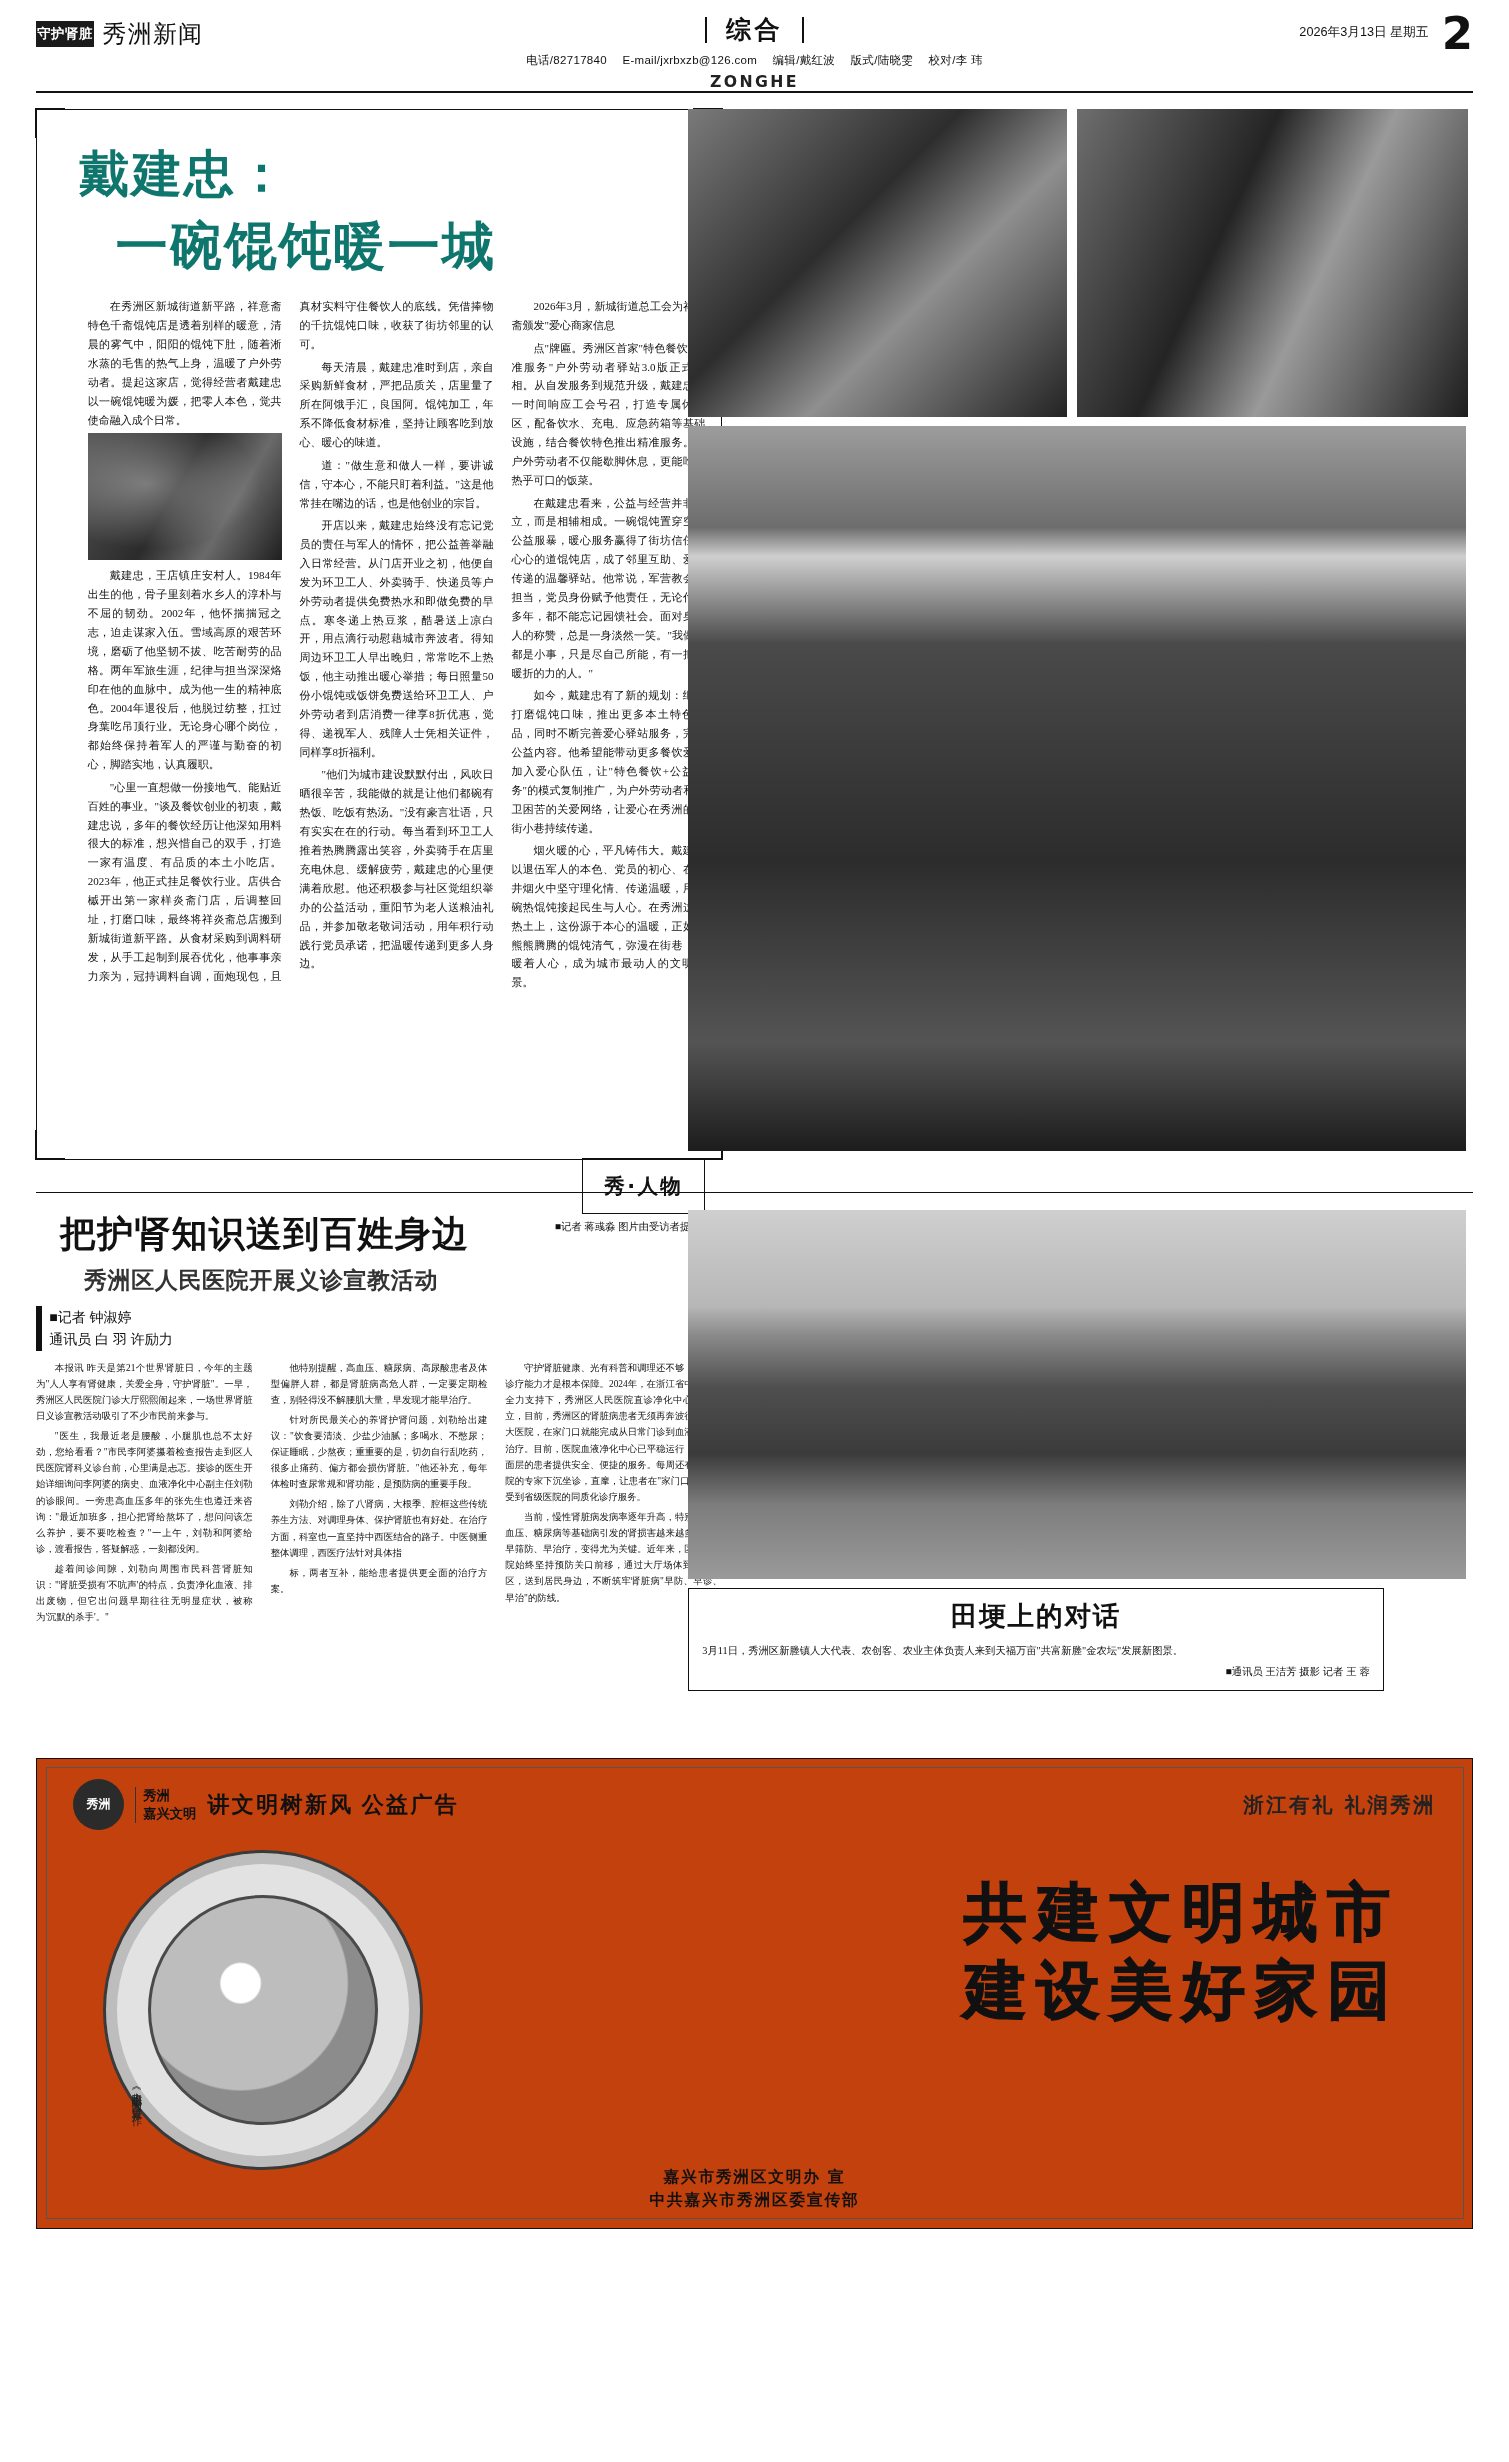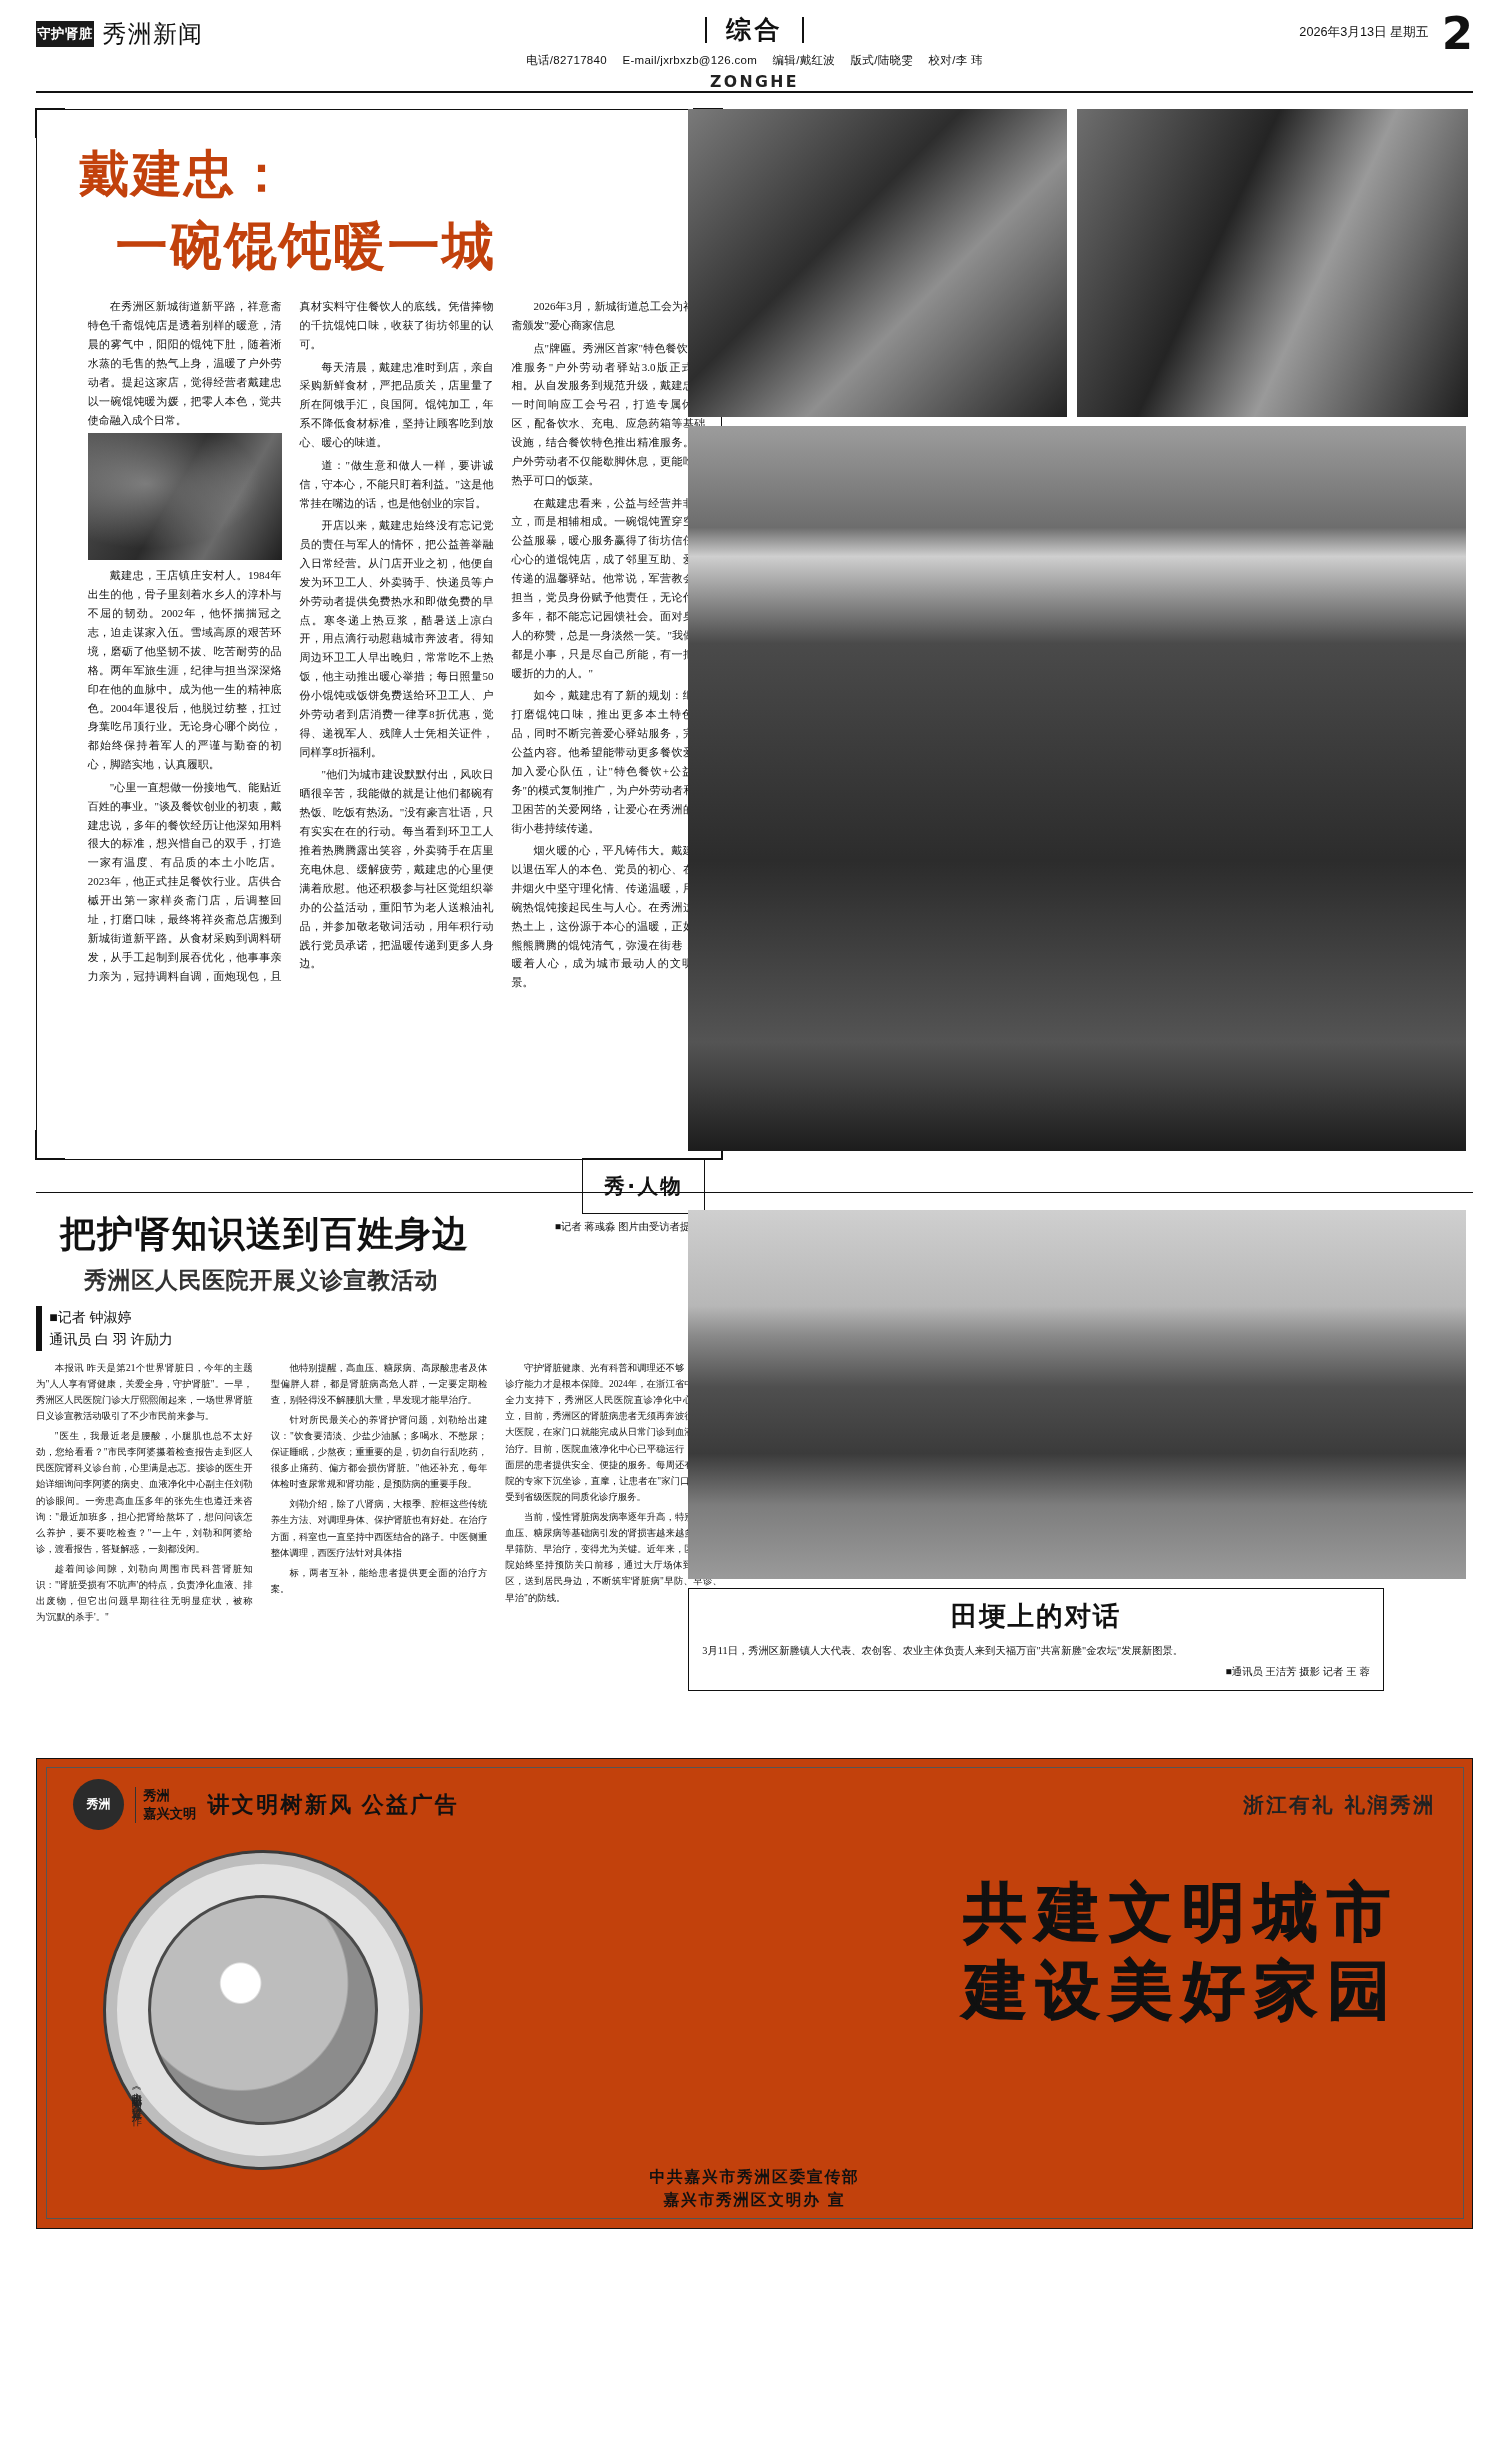--- a/index.html
+++ b/index.html
@@ -25,21 +25,21 @@
 
   
   .feature{position:relative;margin-top:15.7px;height:1063px;}
   .feat-left{position:absolute;left:0;top:0;width:686px;height:1051px;border:1.8px solid #111;box-sizing:border-box;padding:13.3px 15.7px;}
   .corner{position:absolute;width:28px;height:28px;border:2.4px solid #111;}
   .c-tl{left:-1.8px;top:-1.8px;border-right:none;border-bottom:none;}
   .c-tr{right:-1.8px;top:-1.8px;border-left:none;border-bottom:none;}
   .c-bl{left:-1.8px;bottom:-1.8px;border-right:none;border-top:none;}
   .c-br{right:-1.8px;bottom:-1.8px;border-left:none;border-top:none;}
 
-  .headline{font-family:"DejaVu Sans",sans-serif;font-weight:bold;color:#c2410c;letter-spacing:2.4px;}
+  .headline{font-family:"DejaVu Sans",sans-serif;font-weight:bold;color:#0f766e;letter-spacing:2.4px;}
   .hl1{font-size:50px;margin:18px 0 3.6px 26.6px;}
   .hl2{font-size:52px;margin:0 0 15.7px 63px;}
 
   .cols{column-count:3;column-gap:18px;column-rule:0;font-size:11px;line-height:1.72;text-align:justify;height:852px;margin-left:35px;}
   .cols p{margin:0 0 3.6px 0;text-indent:2em;}
   .inline-photo{width:100%;height:127px;background:#3a3a3a;margin:2.4px 0 6px 0;position:relative;overflow:hidden;}
   .inline-photo:after{content:"";position:absolute;inset:0;background:
      radial-gradient(ellipse at 30% 40%, rgba(255,255,255,.35), rgba(0,0,0,0) 60%),
      linear-gradient(120deg,#555 0%,#2b2b2b 45%,#6a6a6a 70%,#1f1f1f 100%);}
   .stamp{width:121px;height:54px;border:1.8px solid #111;display:flex;align-items:center;justify-content:center;font-family:"DejaVu Sans",sans-serif;font-size:20.5px;font-weight:bold;letter-spacing:2.4px;margin:8.5px 0 6px auto;}
@@ -210,19 +210,19 @@
     </div>
 
     <div class="ad-main">
       <div>共建文明城市</div>
       <div>建设美好家园</div>
     </div>
 
     <div class="ad-vert">《丰收祝金石阳大图》 孟繁祥 作</div>
 
     <div class="ad-foot">
+      <div>嘉兴市秀洲区文明办 宣</div>
       <div>中共嘉兴市秀洲区委宣传部</div>
-      <div>嘉兴市秀洲区文明办 宣</div>
     </div>
   </div>
 
 </div>
 
 
 </body></html>

